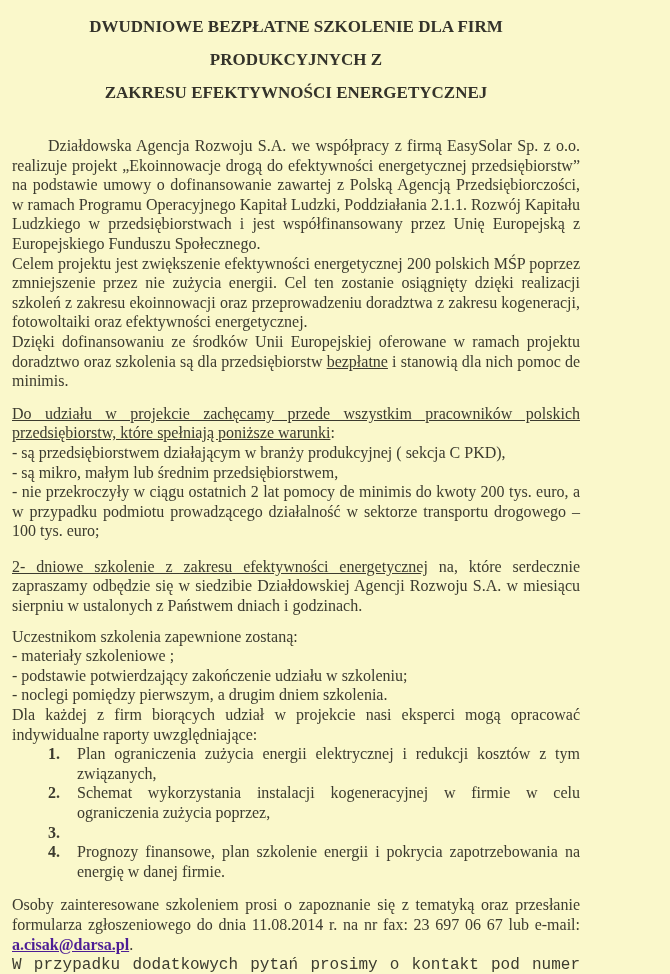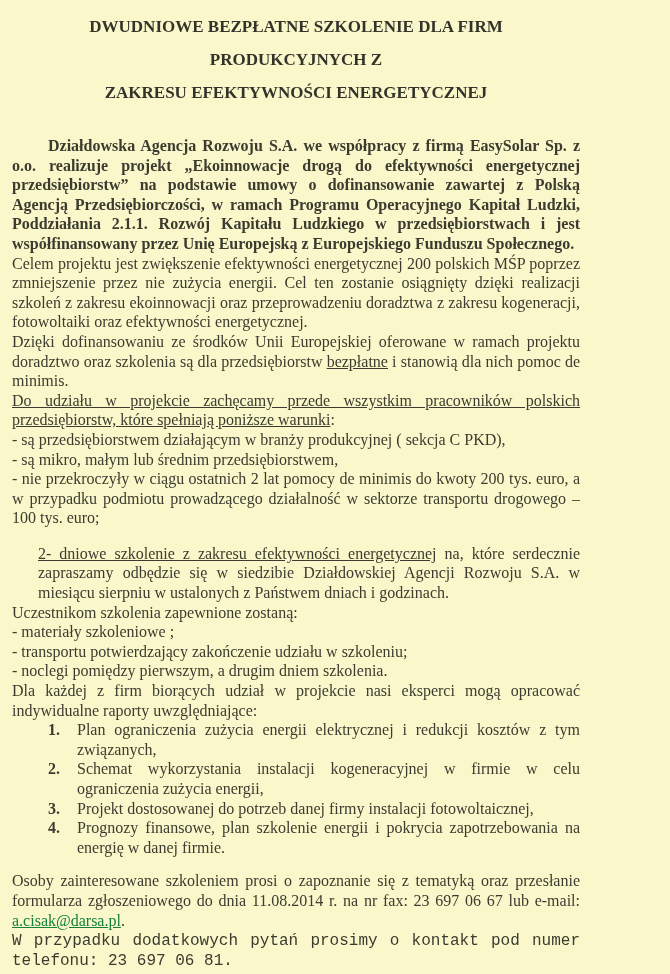--- a/index.html
+++ b/index.html
@@ -22,41 +22,42 @@
   }
   .title {
     margin: 0 0 27px 0;
     text-align: center;
     font-size: 17px;
     font-weight: bold;
     line-height: 33px;
     color: #34332A;
   }
   p { margin: 0; }
-  .indent { text-indent: 36px; font-weight: bold; }
-  .mt13 { }
-  .mt16 { margin-top: 16px; margin-left: 26px; }
-  .mt11 { }
+  .indent { text-indent: 36px; }
+  .mt13 { margin-top: 13px; }
+  .mt16 { margin-top: 16px; }
+  .mt11 { margin-top: 11px; }
   .mt19 { }
   .mt14 { margin-top: 14px; }
   .mt1  { margin-top: 2px; font-family: Liberation Mono, monospace; }
   .u { text-decoration: underline; }
   ol.reports-list { list-style: none; margin: 0; padding: 0; }
   ol.reports-list li { display: flex; }
   ol.reports-list .num {
     flex: none;
     margin-left: 36px;
     width: 29px;
     font-weight: bold;
   }
   ol.reports-list .li-text { flex: 1; text-align: justify; }
   a.email-link {
-    color: #15803d;
+    color: #4c1d95;
     text-decoration: underline;
     cursor: pointer;
+    font-weight: bold;
   }
 </style>
 </head>
 <body>
 
 <div class="page">
 
   <h1 class="title">
     <div>DWUDNIOWE BEZPŁATNE SZKOLENIE DLA FIRM PRODUKCYJNYCH Z</div>
     <div>ZAKRESU EFEKTYWNOŚCI ENERGETYCZNEJ</div>
@@ -75,38 +76,37 @@
     <p>- są mikro, małym lub średnim przedsiębiorstwem,</p>
     <p>- nie przekroczyły w ciągu ostatnich 2 lat pomocy de minimis do kwoty 200 tys. euro, a w przypadku podmiotu prowadzącego działalność w sektorze transportu drogowego – 100 tys. euro;</p>
   </div>
 
   <p class="mt16"><span class="u">2- dniowe szkolenie z zakresu efektywności energetycznej</span><span> na, które serdecznie zapraszamy odbędzie się w siedzibie Działdowskiej Agencji Rozwoju S.A. w miesiącu sierpniu w ustalonych z Państwem dniach i godzinach.</span></p>
 
   <p class="mt11">Uczestnikom szkolenia zapewnione zostaną:</p>
 
   <div>
     <p>- materiały szkoleniowe ;</p>
-    <p>- transportu potwierdzający zakończenie udziału w szkoleniu;</p>
+    <p>- podstawie potwierdzający zakończenie udziału w szkoleniu;</p>
     <p>- noclegi pomiędzy pierwszym, a drugim dniem szkolenia.</p>
   </div>
 
   <p class="mt19">Dla każdej z firm biorących udział w projekcie nasi eksperci mogą opracować indywidualne raporty uwzględniające:</p>
 
   <ol class="reports-list">
     <li>
         <span class="num">1.</span>
         <span class="li-text">Plan ograniczenia zużycia energii elektrycznej i redukcji kosztów z tym związanych,</span>
       </li>
     <li>
         <span class="num">2.</span>
-        <span class="li-text">Schemat wykorzystania instalacji kogeneracyjnej w firmie w celu ograniczenia zużycia energii,</span>
+        <span class="li-text">Schemat wykorzystania instalacji kogeneracyjnej w firmie w celu ograniczenia zużycia poprzez,</span>
       </li>
     <li>
         <span class="num">3.</span>
-        <span class="li-text">Projekt dostosowanej do potrzeb danej firmy instalacji fotowoltaicznej,</span>
       </li>
     <li>
         <span class="num">4.</span>
         <span class="li-text">Prognozy finansowe, plan szkolenie energii i pokrycia zapotrzebowania na energię w danej firmie.</span>
       </li>
   </ol>
 
   <p class="mt14"><span>Osoby zainteresowane szkoleniem prosi o zapoznanie się z tematyką oraz przesłanie formularza zgłoszeniowego do dnia 11.08.2014 r. na nr fax: 23 697 06 67 lub e-mail: </span><a class="email-link" href="#">a.cisak@darsa.pl</a><span>.</span></p>
 
   <p class="mt1">W przypadku dodatkowych pytań prosimy o kontakt pod numer telefonu: 23 697 06 81.</p>

